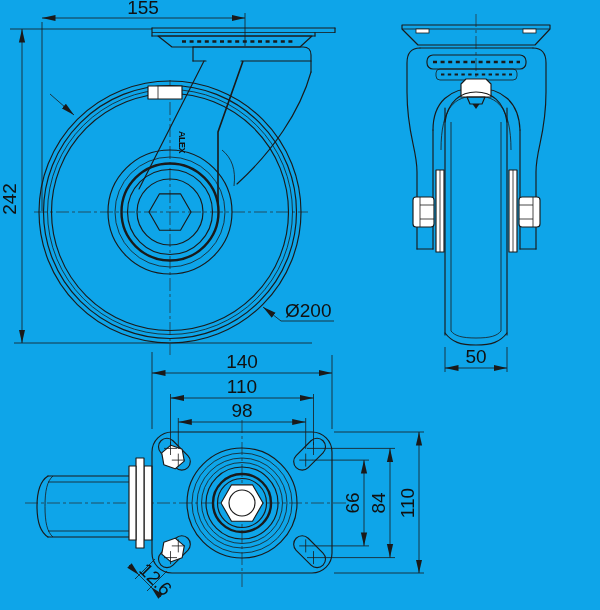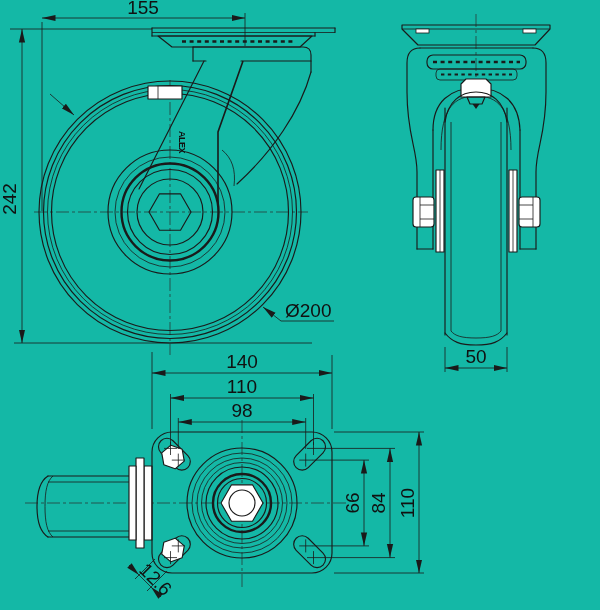--- a/index.html
+++ b/index.html
@@ -1,16 +1,16 @@
 <!DOCTYPE html>
 <html><head>
 <meta charset="utf-8">
 <style>
   html,body{margin:0;padding:0;background:#fff;}
-  .stage{width:600px;height:610px;position:relative;background:#14b8a6;font-family:"Liberation Sans",sans-serif;}
+  .stage{width:600px;height:610px;position:relative;background:#0ea5e9;font-family:"Liberation Sans",sans-serif;}
   svg{display:block;}
   .ol{fill:none;stroke:#1a1a1a;stroke-width:1.15;stroke-linejoin:round;stroke-linecap:round;}
   .ol2{fill:none;stroke:#1a1a1a;stroke-width:1.6;}
   .thick{fill:none;stroke:#1a1a1a;stroke-width:2.4;}
   .thin{fill:none;stroke:#1a1a1a;stroke-width:0.8;}
   .dim{fill:none;stroke:#1a1a1a;stroke-width:0.8;}
   .cl{fill:none;stroke:#2a2a2a;stroke-width:0.7;stroke-dasharray:13 3 3 3;}
   .balls{fill:none;stroke:#1a1a1a;stroke-width:2.3;stroke-dasharray:4 3.6;}
   .balls2{fill:none;stroke:#1a1a1a;stroke-width:1.9;stroke-dasharray:3.4 3.4;}
   .dimtxt{font-family:"Liberation Sans",sans-serif;font-size:19px;fill:#111;}

